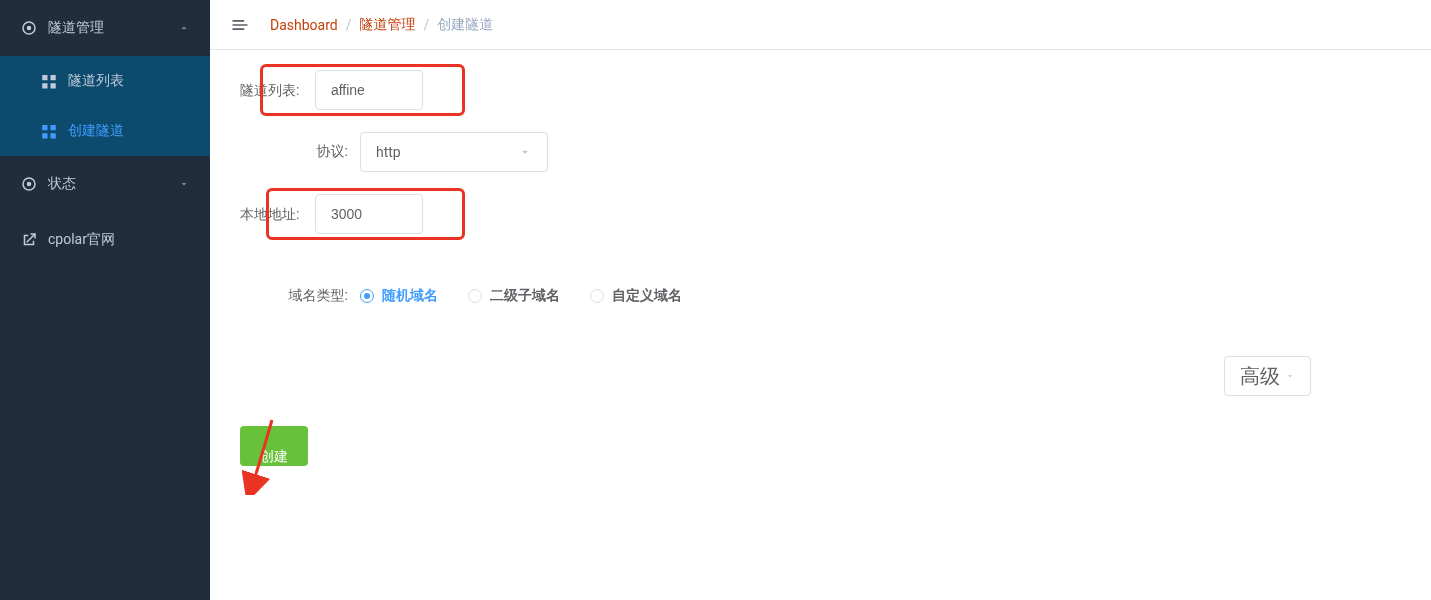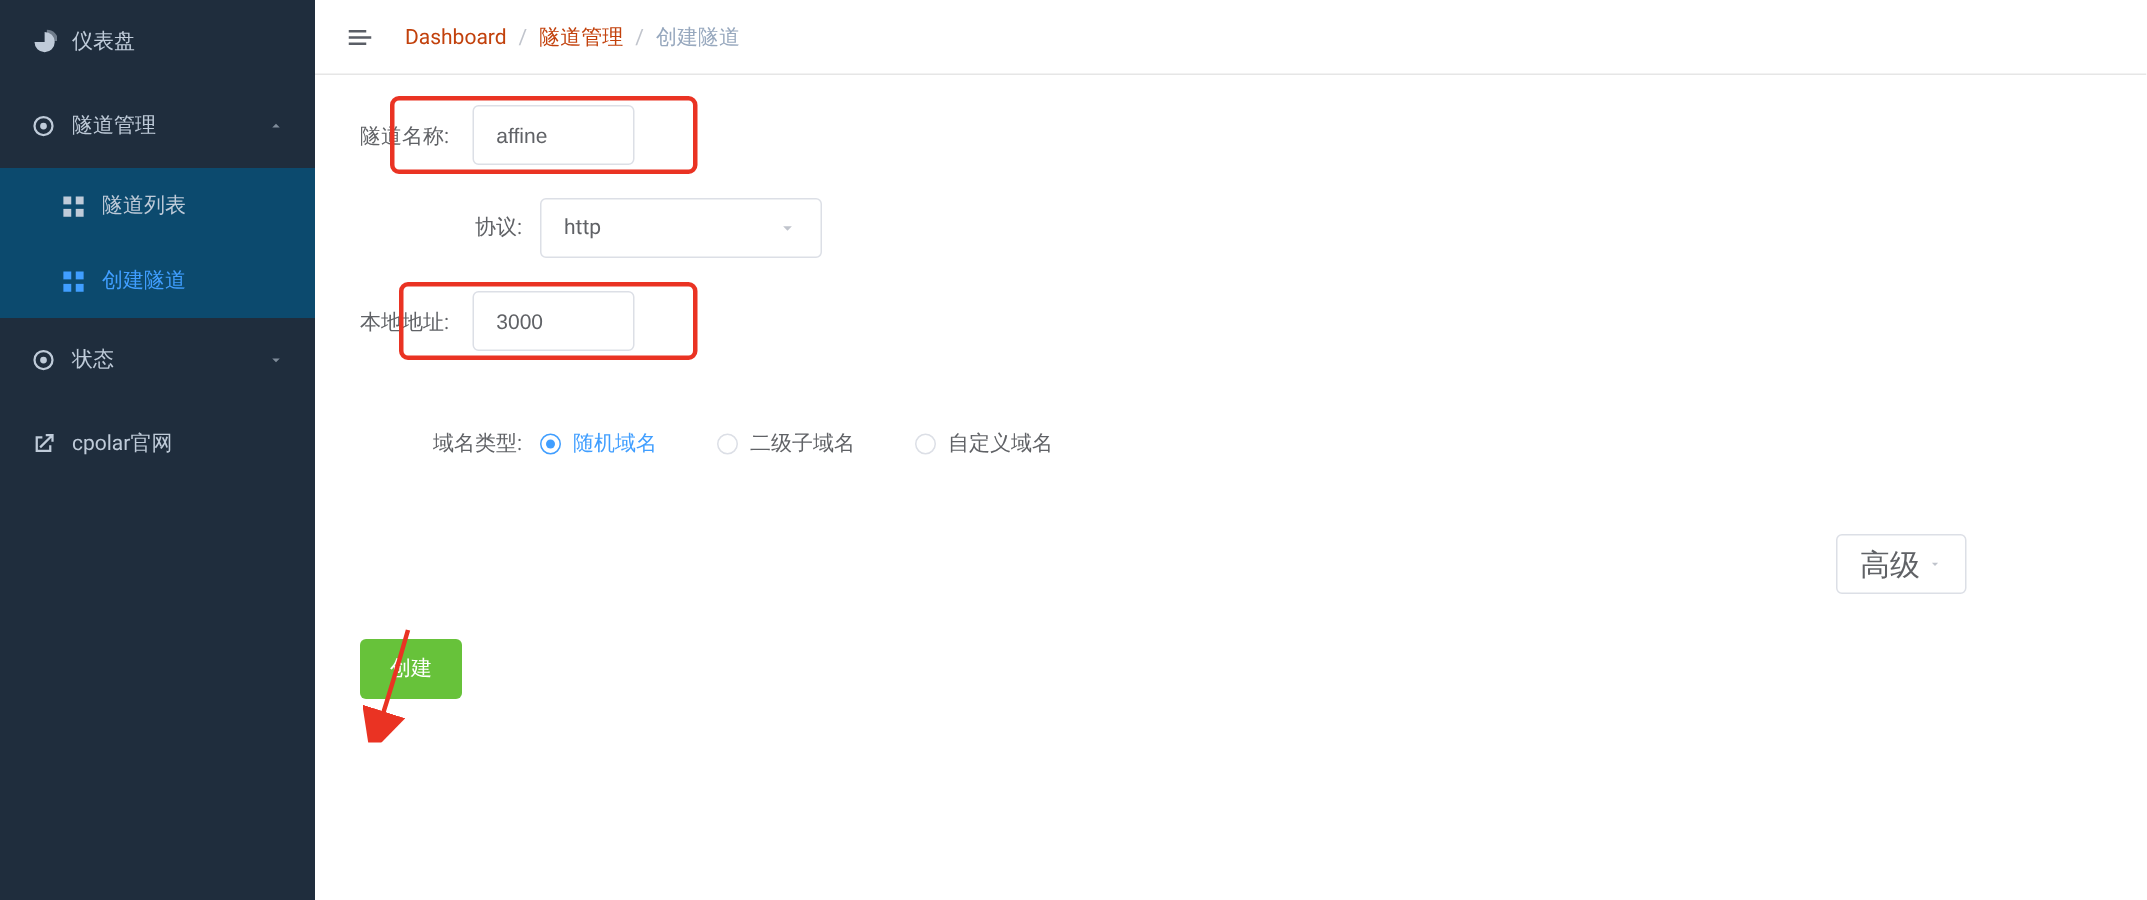--- a/index.html
+++ b/index.html
@@ -29,49 +29,40 @@
     .form-row { display: flex; align-items: center; margin-bottom: 22px; min-height: 40px; }
     .form-label { width: 120px; text-align: right; padding-right: 12px; font-size: 14px; color: #606266; }
     .form-control { height: 40px; border: 1px solid #dcdfe6; border-radius: 4px; padding: 0 15px; font-size: 14px; color: #606266; outline: none; }
     .input-sm { width: 108px; }
     .select { width: 188px; position: relative; display: inline-flex; align-items: center; justify-content: space-between; cursor: pointer; background: #fff; }
     .select-arrow { width: 14px; height: 14px; fill: #c0c4cc; }
     
     .highlight-box { position: absolute; border: 3px solid #ea3323; border-radius: 6px; pointer-events: none; }
     .row-wrap { position: relative; display: inline-block; }
     
-    .radio-group { display: flex; gap: 40px; align-items: center; }
+    .radio-group { display: flex; gap: 30px; align-items: center; font-weight: bold; }
     .radio-opt { display: inline-flex; align-items: center; cursor: pointer; font-size: 14px; }
     .radio-circle { width: 14px; height: 14px; border: 1px solid #dcdfe6; border-radius: 50%; margin-right: 8px; position: relative; }
     .radio-opt.checked .radio-circle { border-color: #409eff; }
     .radio-opt.checked .radio-circle::after { content: ""; position: absolute; width: 6px; height: 6px; background: #409eff; border-radius: 50%; top: 3px; left: 3px; }
     .radio-opt.checked .radio-label { color: #409eff; }
     
     .advanced-row { display: flex; justify-content: flex-end; padding-right: 90px; margin-top: 40px; margin-bottom: 30px; }
     .btn-outline { display: inline-flex; align-items: center; height: 40px; padding: 0 15px; border: 1px solid #dcdfe6; border-radius: 4px; background: #fff; cursor: pointer; font-size: 20px; color: #606266; }
     .btn-outline .caret { margin-left: 5px; width: 10px; height: 10px; fill: #c0c4cc; }
     
-    .btn-primary { display: inline-flex; align-items: center; justify-content: center; height: 40px; padding: 0 20px; background: #67c23a; color: #fff; border: none; border-radius: 4px; font-size: 14px; cursor: pointer; }
+    .btn-primary { display: inline-flex; align-items: flex-end; justify-content: center; height: 40px; padding: 0 20px; background: #67c23a; color: #fff; border: none; border-radius: 4px; font-size: 14px; cursor: pointer; }
     
     .arrow-annotation { position: absolute; pointer-events: none; }
   </style>
 </head>
 <body>
 
 <div class="layout">
   <aside class="sidebar">
-    <div class="nav-item">
-      <span class="nav-icon">
-          <svg viewBox="0 0 24 24">
-            <path d="M13 3a9 9 0 11-9 9h9V3z"></path>
-            <path d="M15 1v10h10A10 10 0 0015 1z" opacity=".5"></path>
-          </svg>
-        </span>
-      <span>仪表盘</span>
-    </div>
     <div class="nav-item">
       <span class="nav-icon">
           <svg viewBox="0 0 24 24">
             <circle cx="12" cy="12" r="8" fill="none" stroke="currentColor" stroke-width="2"></circle>
             <circle cx="12" cy="12" r="3"></circle>
           </svg>
         </span>
       <span>隧道管理</span>
       <svg class="nav-arrow" viewBox="0 0 24 24">
           <path d="M7 14l5-5 5 5z"></path>
@@ -132,21 +123,21 @@
         <span class="clickable">隧道管理</span>
         <span class="sep">/</span>
         <span class="current">创建隧道</span>
       </nav>
     </div>
 
     <div class="content" style="position:relative;">
 
       <div class="form-row row-wrap">
         <div class="highlight-box" style="left:20px; top:-6px; width:205px; height:52px;"></div>
-        <label class="form-label">隧道名称:</label>
+        <label class="form-label">隧道列表:</label>
         <input class="form-control input-sm" value="affine" style="">
       </div>
 
       <div class="form-row">
         <label class="form-label">协议:</label>
         <div class="form-control select">
           <span>http</span>
           <svg class="select-arrow" viewBox="0 0 24 24">
               <path d="M7 10l5 5 5-5z"></path>
             </svg>

